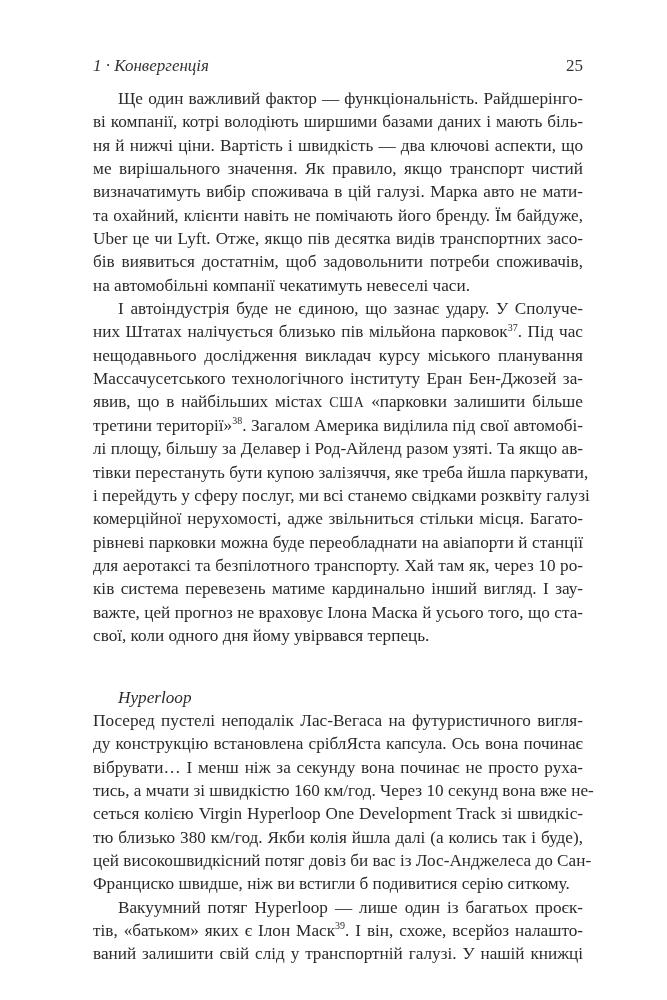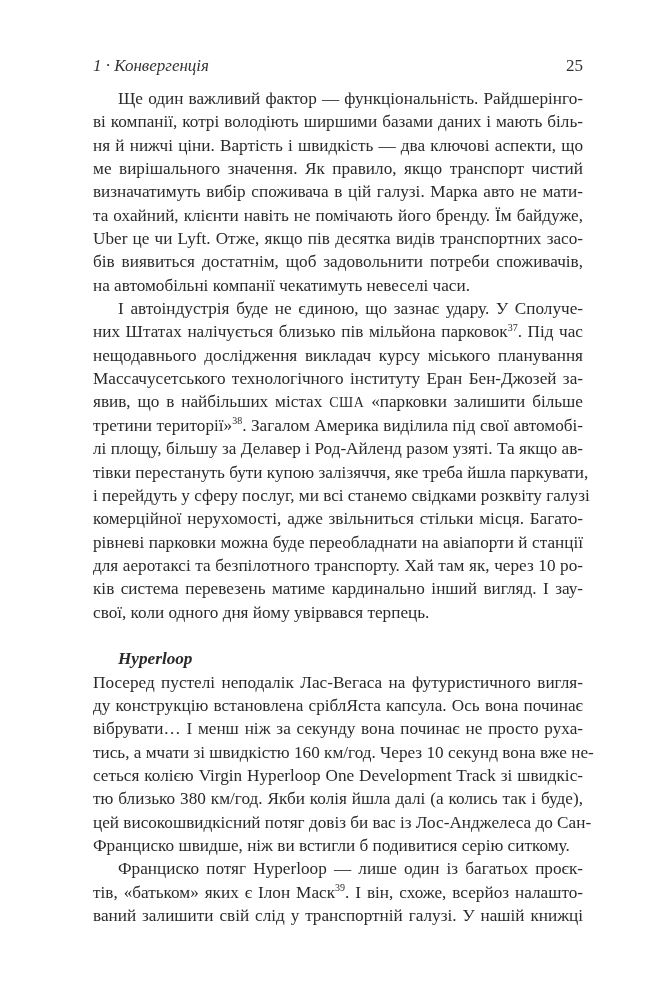--- a/index.html
+++ b/index.html
@@ -9,21 +9,21 @@
   .running-head { position: absolute; top: 56px; left: 0; width: 490px; height: 20px;
           font-size: 17px; color: #333; }
   .running-head .chap { position: absolute; left: 0; font-style: italic; }
   .running-head .num { position: absolute; right: 0; }
   .body { position: absolute; top: 87px; left: 0; width: 490px; }
   .line { display: block; height: 23.35px; line-height: 23.35px; font-size: 17.2px;
           white-space: nowrap; text-align: justify; text-align-last: justify; }
   .line.last { text-align-last: left; }
   .line.indent { padding-left: 25px; }
   .gap { height: 23.35px; }
-  .subhead { font-style: italic; font-weight: bold; }
+  .subhead { font-style: italic; font-weight: normal; margin-top: 15px; }
   sup { font-size: 10px; line-height: 0; vertical-align: super; margin-top: 18px; }
   .sc { font-size: 14px; letter-spacing: 0.5px; }
 </style>
 </head>
 <body>
 
 <div class="page">
   <div class="running-head">
     <span class="chap">1 · Конвергенція</span>
     <span class="num">25</span>
@@ -50,37 +50,38 @@
       <span class="line">Массачусетського технологічного інституту Еран Бен-Джозей за-</span>
       <span class="line"><span>явив, що в найбільших містах </span><span class="sc">США</span><span> «парковки залишити більше</span></span>
       <span class="line"><span>третини території»</span><sup>38</sup><span>. Загалом Америка виділила під свої автомобі-</span></span>
       <span class="line">лі площу, більшу за Делавер і Род-Айленд разом узяті. Та якщо ав-</span>
       <span class="line">тівки перестануть бути купою залізяччя, яке треба йшла паркувати,</span>
       <span class="line">і перейдуть у сферу послуг, ми всі станемо свідками розквіту галузі</span>
       <span class="line">комерційної нерухомості, адже звільниться стільки місця. Багато-</span>
       <span class="line">рівневі парковки можна буде переобладнати на авіапорти й станції</span>
       <span class="line">для аеротаксі та безпілотного транспорту. Хай там як, через 10 ро-</span>
       <span class="line">ків система перевезень матиме кардинально інший вигляд. І зау-</span>
+      <span class="line">важте, цей прогноз не враховує Ілона Маска й усього того, що ста-</span>
       <span class="line last">свої, коли одного дня йому увірвався терпець.</span>
     </div>
 
     <div class="gap"></div>
 
     <span class="line indent last subhead">Hyperloop</span>
 
     <div>
       <span class="line">Посеред пустелі неподалік Лас-Вегаса на футуристичного вигля-</span>
       <span class="line">ду конструкцію встановлена сріблЯста капсула. Ось вона починає</span>
       <span class="line">вібрувати… І менш ніж за секунду вона починає не просто руха-</span>
       <span class="line">тись, а мчати зі швидкістю 160 км/год. Через 10 секунд вона вже не-</span>
       <span class="line">сеться колією Virgin Hyperloop One Development Track зі швидкіс-</span>
       <span class="line">тю близько 380 км/год. Якби колія йшла далі (а колись так і буде),</span>
       <span class="line">цей високошвидкісний потяг довіз би вас із Лос-Анджелеса до Сан-</span>
       <span class="line last">Франциско швидше, ніж ви встигли б подивитися серію ситкому.</span>
     </div>
 
     <div>
-      <span class="line indent">Франциско потяг Hyperloop — лише один із багатьох проєк-</span>
+      <span class="line indent">Вакуумний потяг Hyperloop — лише один із багатьох проєк-</span>
       <span class="line"><span>тів, «батьком» яких є Ілон Маск</span><sup>39</sup><span>. І він, схоже, всерйоз налашто-</span></span>
       <span class="line">ваний залишити свій слід у транспортній галузі. У нашій книжці</span>
     </div>
   </div>
 </div>
 
 </body></html>

